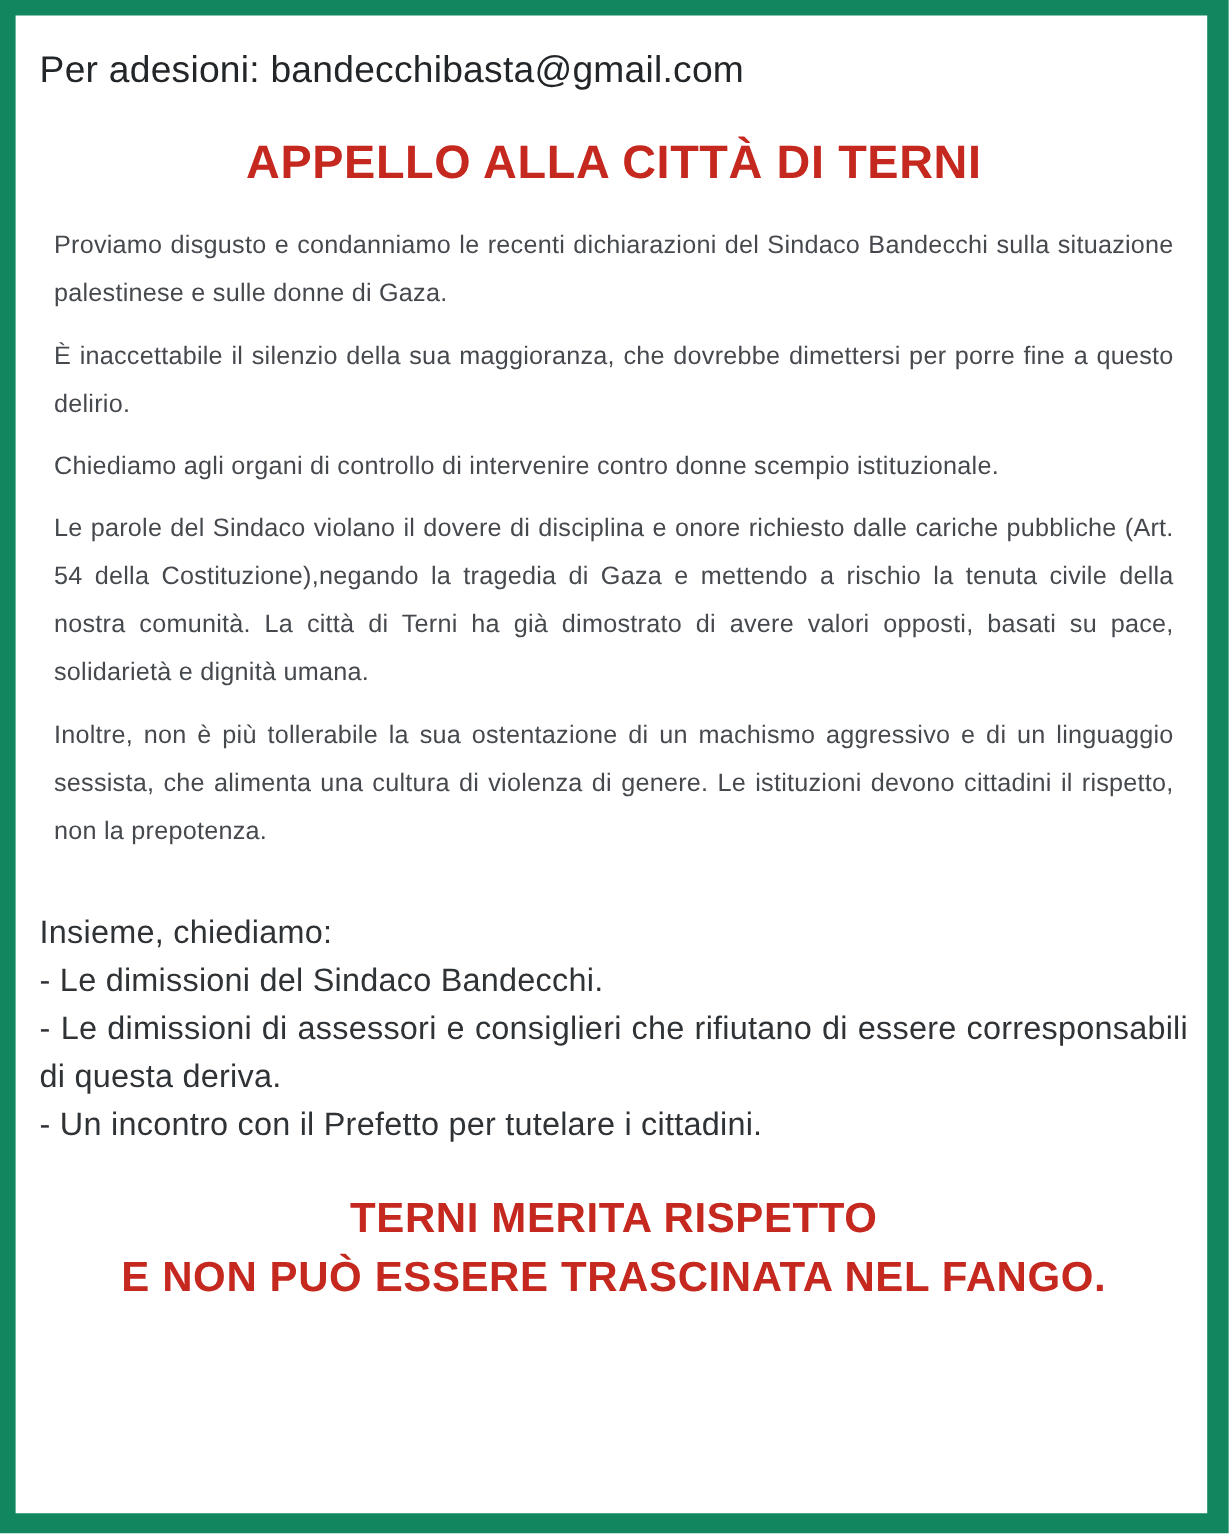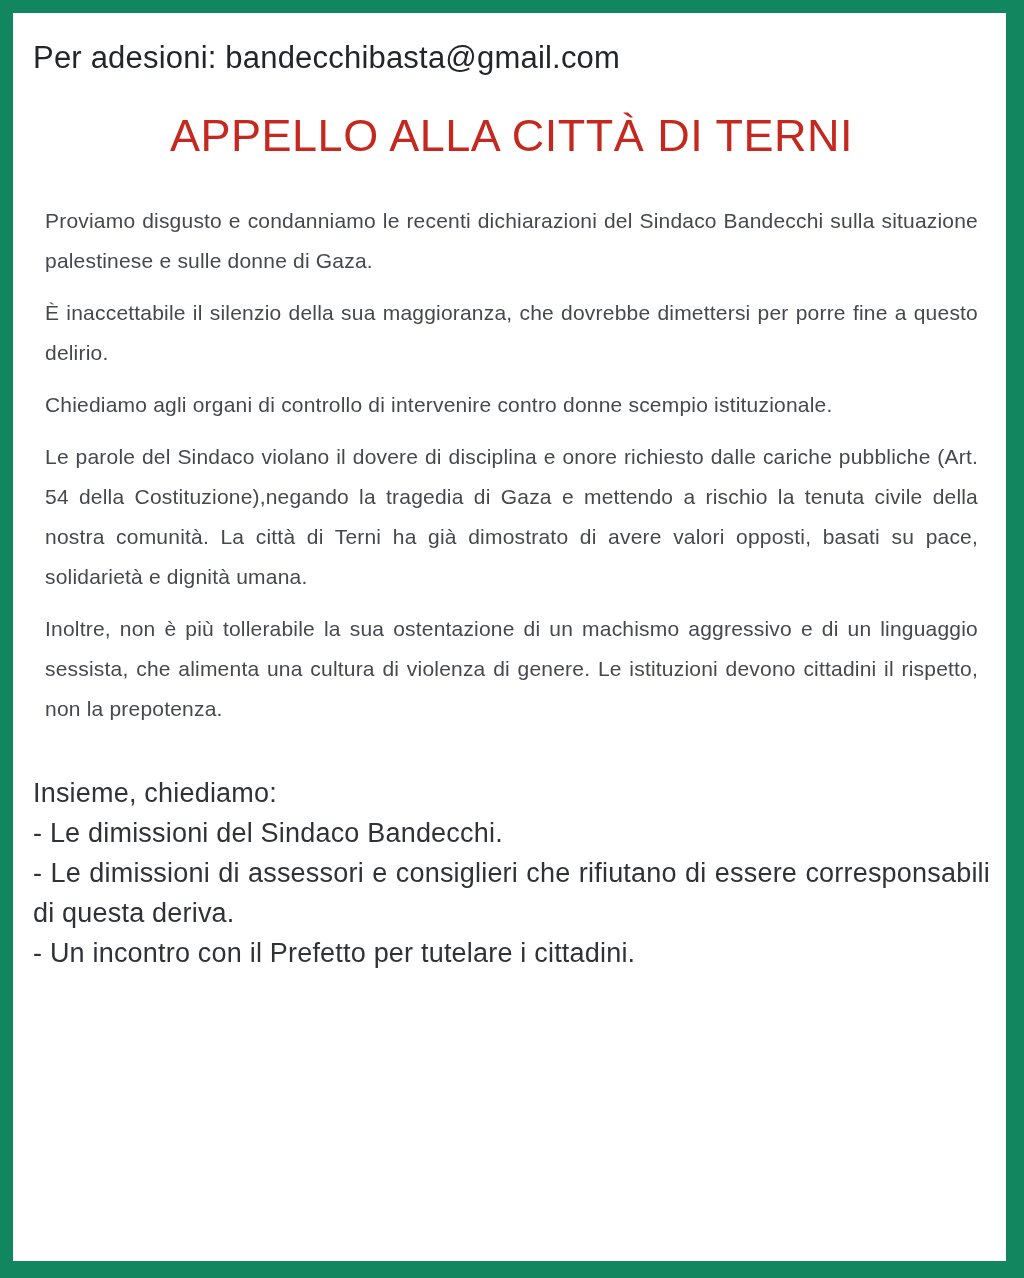--- a/index.html
+++ b/index.html
@@ -24,24 +24,24 @@
   }
   .contact{
     margin:0 0 32px 0;
     font-size:31px;
     line-height:38px;
     font-weight:normal;
     color:var(--ink);
     letter-spacing:.2px;
   }
   .title{
-    margin:0 0 38px 0;
-    font-size:45px;
+    margin:0 0 22px 0;
+    font-size:39px;
     line-height:54px;
-    font-weight:normal;
+    font-weight:bold;
     color:var(--red);
     text-align:center;
     letter-spacing:.5px;
   }
   .body-text .para{
     margin:12px;
     font-size:21px;
     line-height:40px;
     color:var(--body-ink);
     text-align:justify;
@@ -92,15 +92,17 @@
   <div class="demands">
     <p class="demand">Insieme, chiediamo:</p>
     <div id="demand-items">
         <p class="demand">- Le dimissioni del Sindaco Bandecchi.</p>
         <p class="demand">- Le dimissioni di assessori e consiglieri che rifiutano di essere corresponsabili di questa deriva.</p>
         <p class="demand">- Un incontro con il Prefetto per tutelare i cittadini.</p>
       </div>
   </div>
 
   <div class="slogan">
+    <p>TERNI MERITA RISPETTO</p>
+    <p>E NON PUÒ ESSERE TRASCINATA NEL FANGO.</p>
   </div>
 
 </div>
 
 </body></html>

